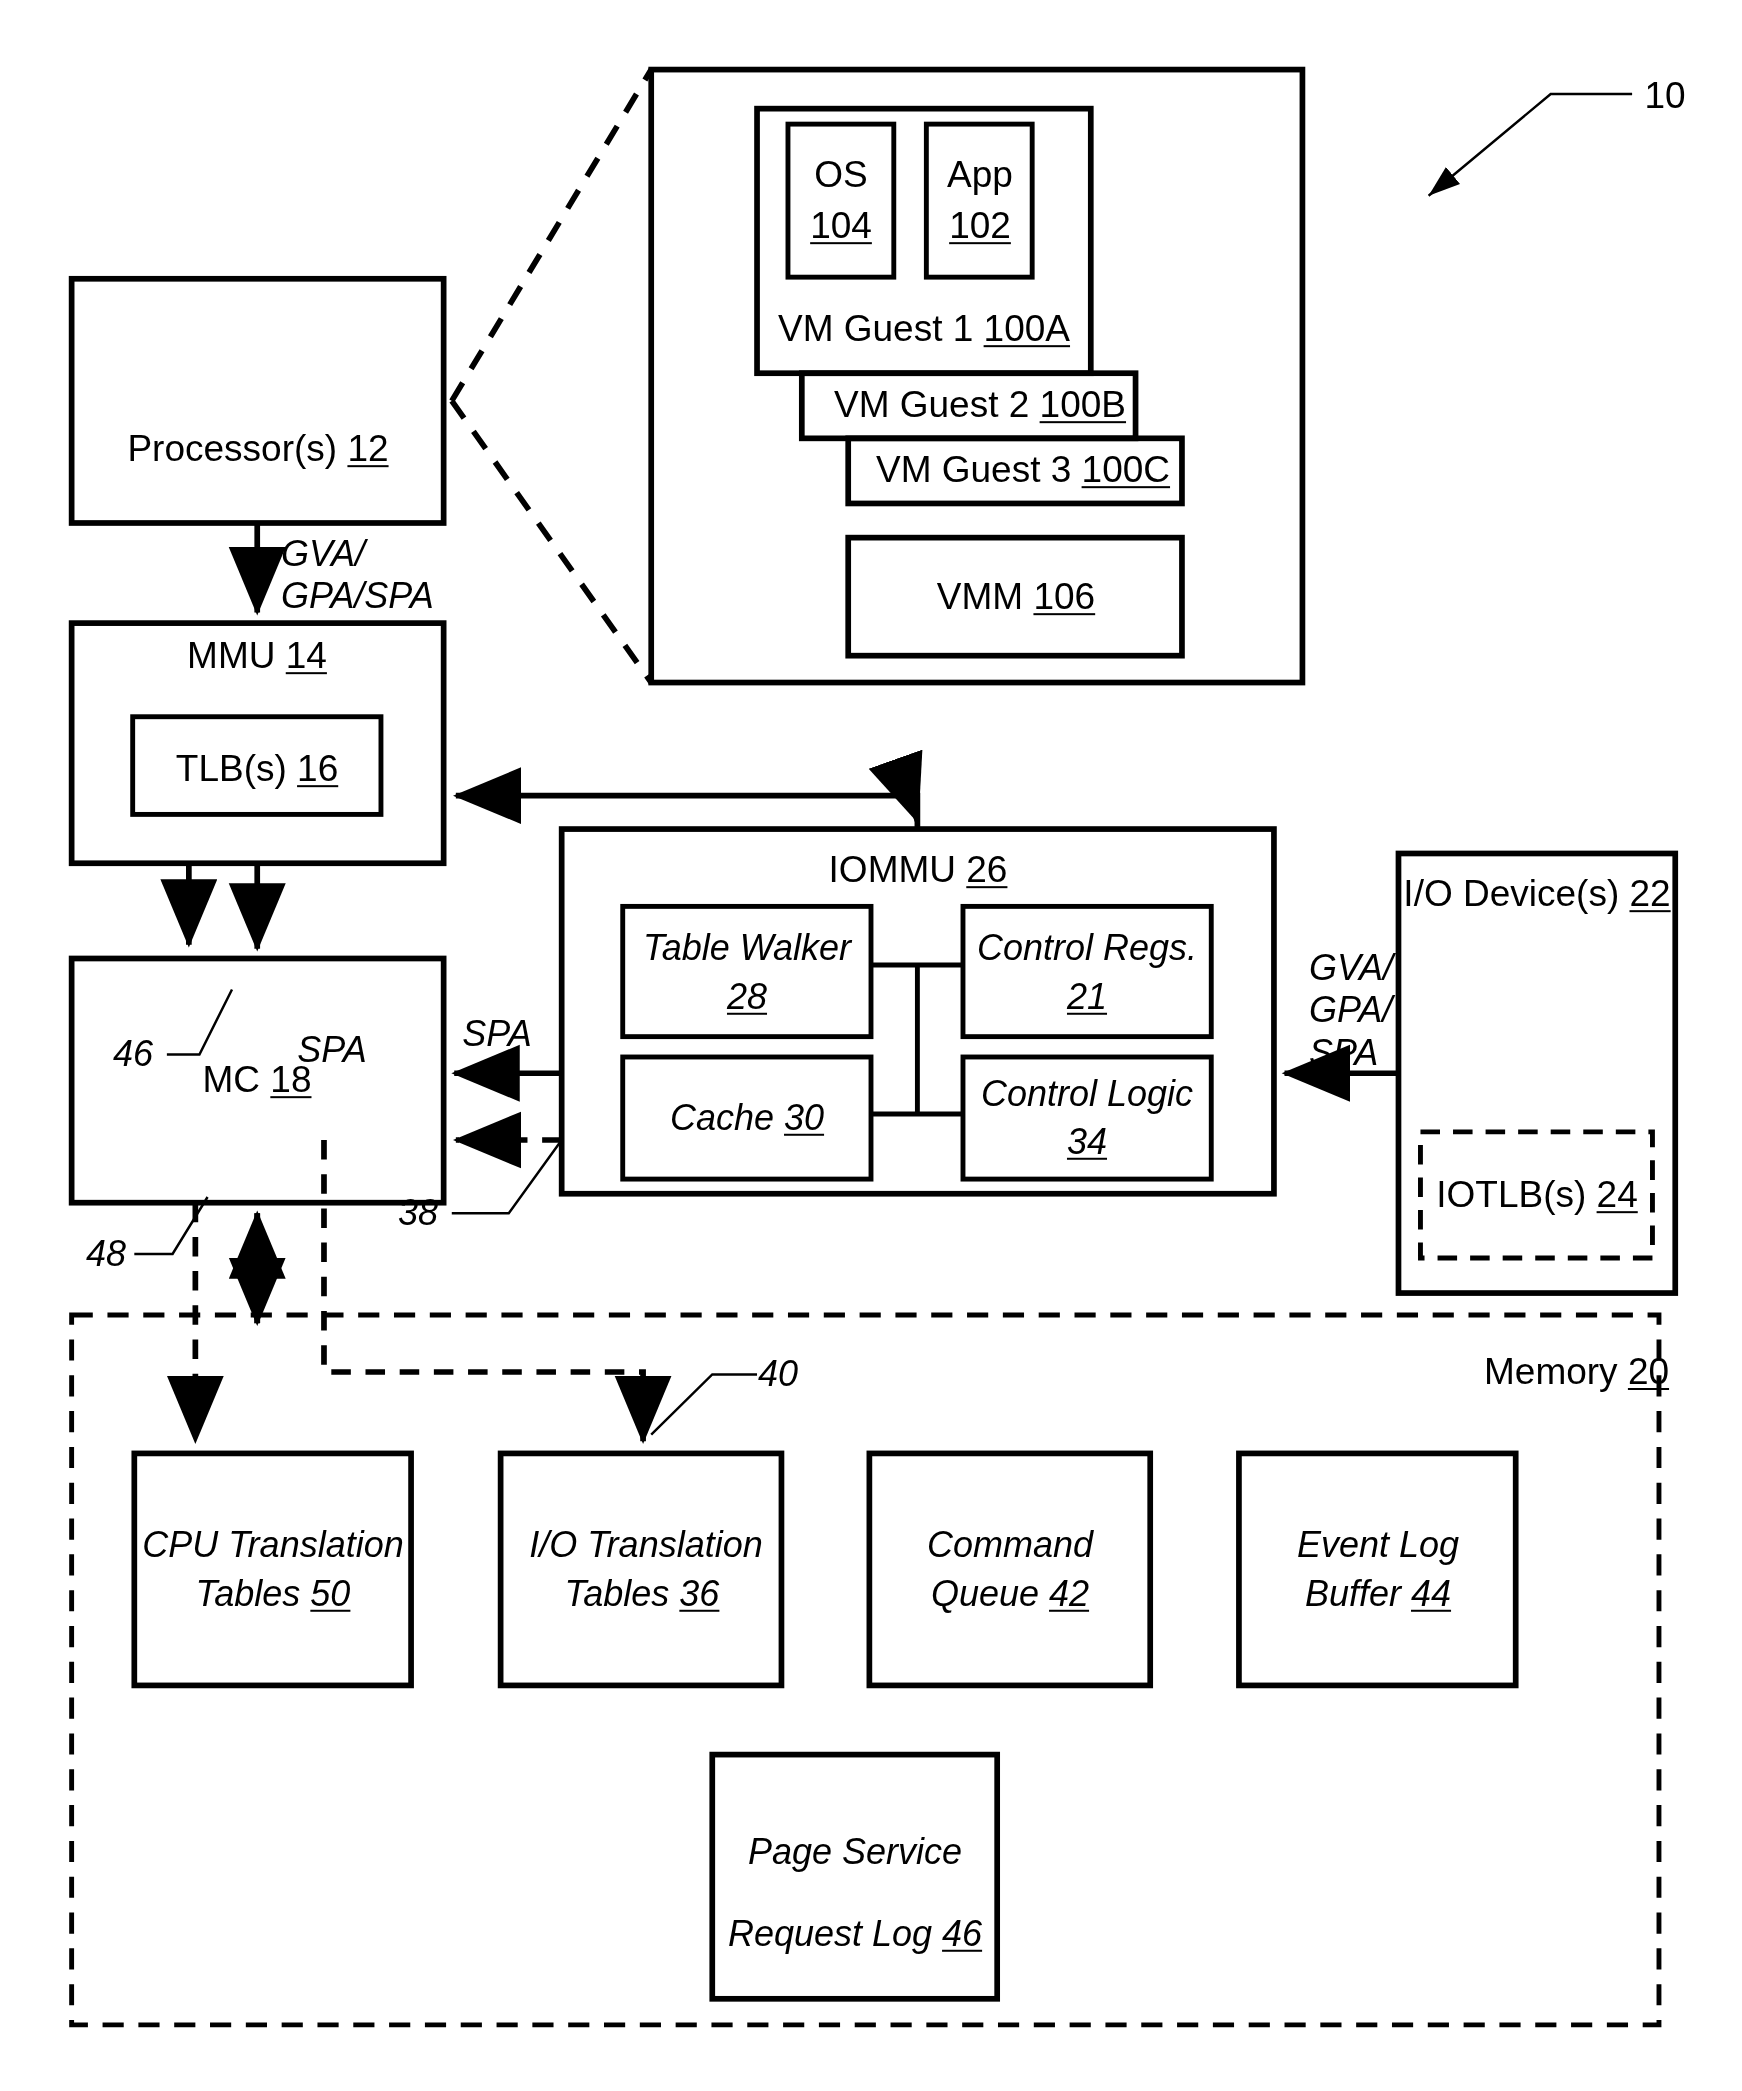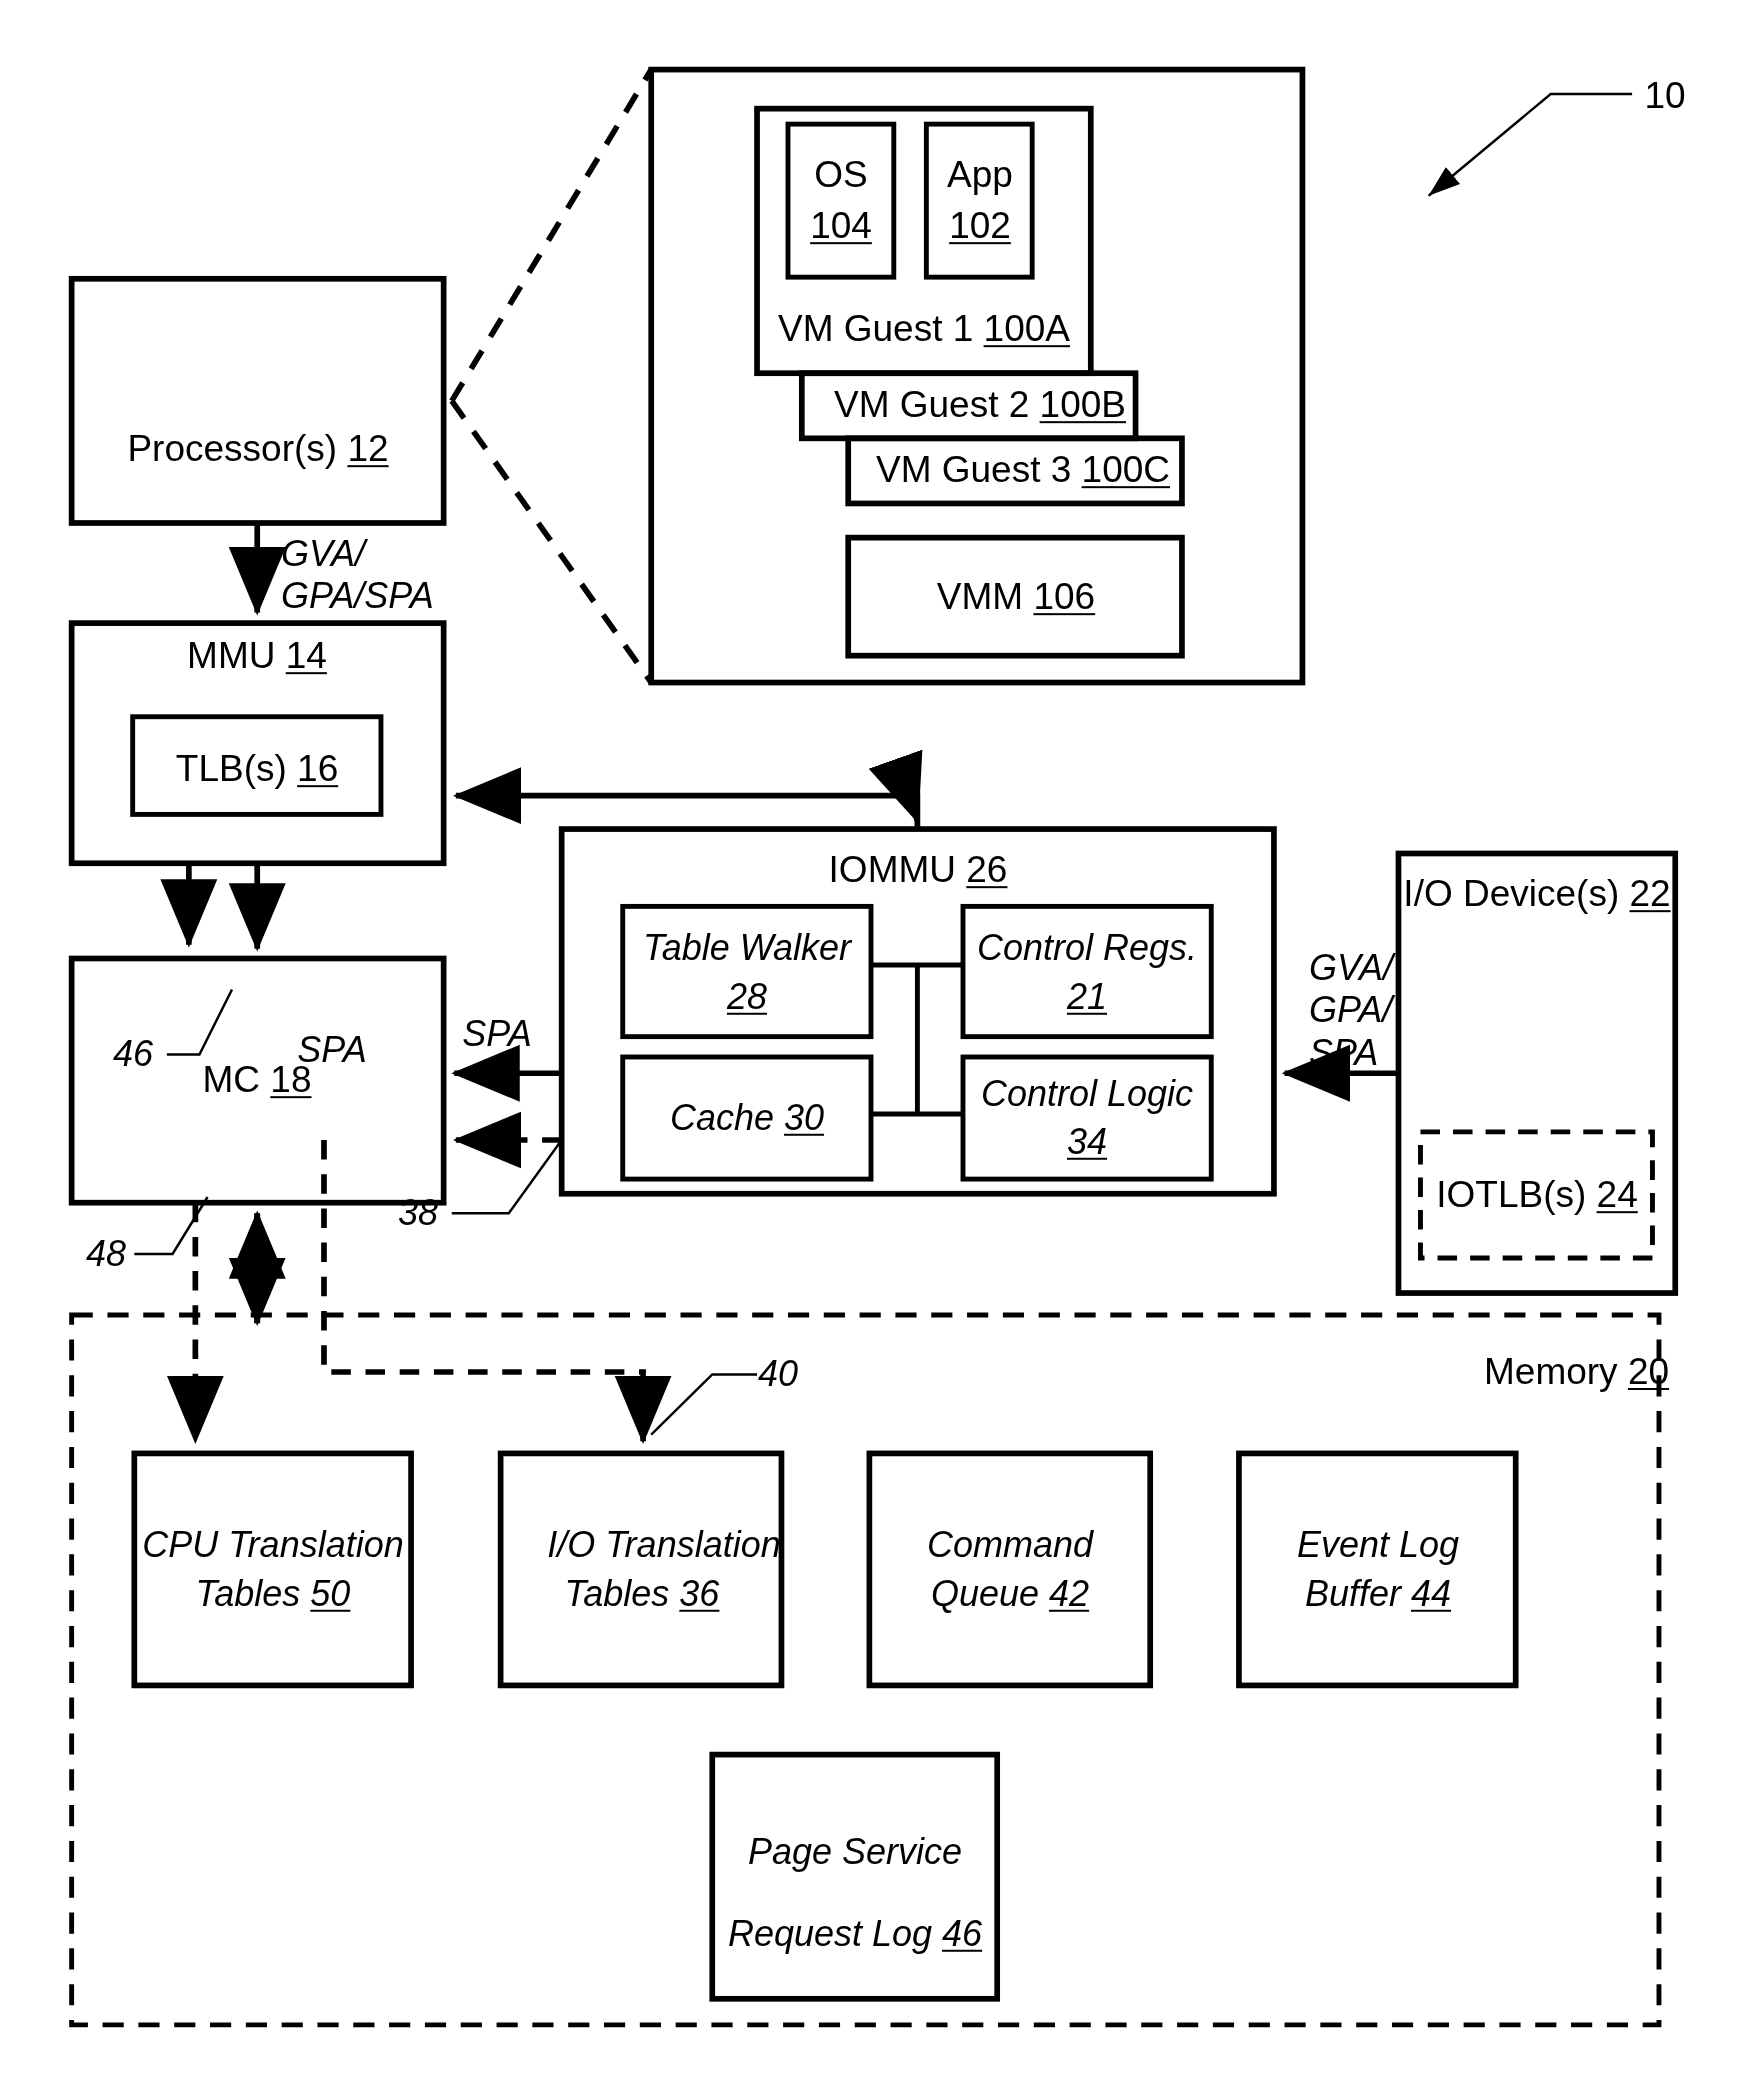--- a/index.html
+++ b/index.html
@@ -209,21 +209,21 @@
 
   <div class="lbl t44" style="left:1309px; top:947px; text-align:left;"><span>GVA/</span><br><span>GPA/</span><br><span>SPA</span></div>
 
   <div class="lbl center t44" style="left:778px; top:1374px;">40</div>
 
   <div class="lbl t46" style="left:1484px; top:1350px; text-align:left;"><span>Memory </span><span class="refnum">20</span></div>
 
   <div class="lbl center t44" style="left:273px; top:1545px;">CPU Translation</div>
   <div class="lbl center t44" style="left:273px; top:1594px;"><span>Tables </span><span class="refnum">50</span></div>
 
-  <div class="lbl center t44" style="left:664px; top:1545px;">I/O Translation</div>
+  <div class="lbl center t44" style="left:646px; top:1545px;">I/O Translation</div>
   <div class="lbl center t44" style="left:642px; top:1594px;"><span>Tables </span><span class="refnum">36</span></div>
 
   <div class="lbl center t44" style="left:1010px; top:1545px;">Command</div>
   <div class="lbl center t44" style="left:1010px; top:1594px;"><span>Queue </span><span class="refnum">42</span></div>
 
   <div class="lbl center t44" style="left:1378px; top:1545px;">Event Log</div>
   <div class="lbl center t44" style="left:1378px; top:1594px;"><span>Buffer </span><span class="refnum">44</span></div>
 
   <div class="lbl center t44" style="left:855px; top:1852px;">Page Service</div>
   <div class="lbl center t44" style="left:855px; top:1901px;margin-top:33px;"><span>Request Log </span><span class="refnum">46</span></div>

